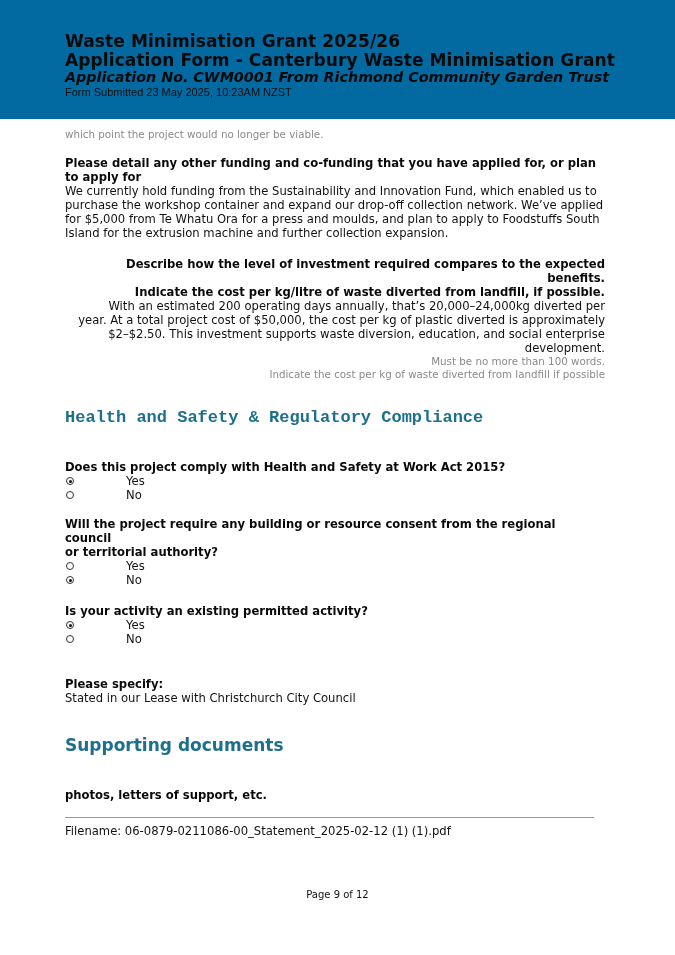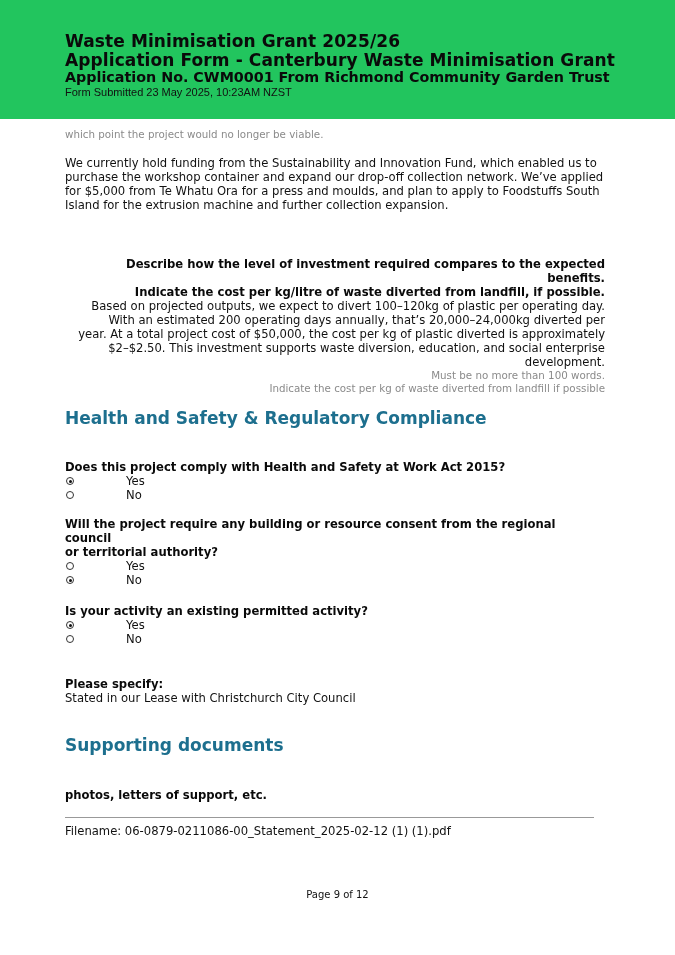--- a/index.html
+++ b/index.html
@@ -1,21 +1,21 @@
 <!DOCTYPE html>
 <html><head>
 <meta charset="utf-8">
 <style>
   html, body { margin: 0; padding: 0; background: #ffffff; }
   body { width: 675px; height: 955px; position: relative; overflow: hidden; font-family: "DejaVu Sans", sans-serif; color: #111; }
-  .header { position: absolute; left: 0; top: 0; width: 675px; height: 119px; background: #22c55e; }
+  .header { position: absolute; left: 0; top: 0; width: 675px; height: 119px; background: #0369a1; }
   .header .t1, .header .t2 { position: absolute; left: 65px; font-weight: bold; font-size: 17px; color: #0a0a0a; letter-spacing: 0.1px; }
   .header .t1 { top: 31px; }
   .header .t2 { top: 50px; }
-  .header .t3 { position: absolute; left: 65px; top: 69px; font-weight: bold; font-size: 14.3px; color: #0a0a0a; }
+  .header .t3 { position: absolute; left: 65px; top: 69px; font-weight: bold; font-size: 14.3px; color: #0a0a0a; font-style: italic; }
   .header .t4 { position: absolute; left: 65px; top: 86px; font-size: 11px; font-family: "Liberation Sans", sans-serif; color: #111; text-align: right; }
   .abs { position: absolute; left: 65px; width: 540px; }
   .muted { color: #8a8a8a; font-size: 10.3px; line-height: 13px; }
   .q { font-weight: bold; font-size: 11.6px; line-height: 14px; color: #0a0a0a; }
   .a { font-size: 11.6px; line-height: 14px; color: #111; }
   .h2 { font-weight: bold; font-size: 17px; color: #1d6f8e; }
   .radio { display: flex; align-items: center; height: 14px; font-size: 11.6px; gap: 45px; }
   .radio .dot { width: 8px; height: 8px; border: 1px solid #333; border-radius: 50%; margin-right: 7px; margin-left: 1px; box-sizing: border-box; position: relative; }
   .radio .dot.on::after { content: ""; position: absolute; left: 1.5px; top: 1.5px; width: 3px; height: 3px; border-radius: 50%; background: #111; }
   .rule { position: absolute; left: 65px; width: 529px; height: 1px; background: #999; }
@@ -27,45 +27,48 @@
 <div class="header">
   <div class="t1">Waste Minimisation Grant 2025/26</div>
   <div class="t2">Application Form - Canterbury Waste Minimisation Grant</div>
   <div class="t3">Application No. CWM0001 From Richmond Community Garden Trust</div>
   <div class="t4">Form Submitted 23 May 2025, 10:23AM NZST</div>
 </div>
 
 <div class="abs muted" style="top:128px;">which point the project would no longer be viable.</div>
 
 <div class="abs" style="top:156px;">
+  <div class="q">
+    <div>Please detail any other funding and co-funding that you have applied for, or plan</div>
+    <div>to apply for</div>
+  </div>
   <div class="a">
     <div>We currently hold funding from the Sustainability and Innovation Fund, which enabled us to</div>
     <div>purchase the workshop container and expand our drop-off collection network. We’ve applied</div>
     <div>for $5,000 from Te Whatu Ora for a press and moulds, and plan to apply to Foodstuffs South</div>
     <div>Island for the extrusion machine and further collection expansion.</div>
   </div>
 </div>
 
 <div class="abs" style="top:257px;text-align:right;">
   <div class="q">
     <div>Describe how the level of investment required compares to the expected benefits.</div>
     <div>Indicate the cost per kg/litre of waste diverted from landfill, if possible.</div>
   </div>
   <div class="a">
-    <div>Based on projected outputs, we expect to divert 100–120kg of plastic per operating day.</div>
     <div>With an estimated 200 operating days annually, that’s 20,000–24,000kg diverted per</div>
     <div>year. At a total project cost of $50,000, the cost per kg of plastic diverted is approximately</div>
     <div>$2–$2.50. This investment supports waste diversion, education, and social enterprise</div>
     <div>development.</div>
   </div>
   <div class="muted">Must be no more than 100 words.</div>
   <div class="muted">Indicate the cost per kg of waste diverted from landfill if possible</div>
 </div>
 
-<div class="abs h2" style="top:408px;">Health and Safety &amp; Regulatory Compliance</div>
+<div class="abs h2" style="top:408px;font-family:Liberation Mono, monospace;">Health and Safety &amp; Regulatory Compliance</div>
 
 <div class="abs" style="top:460px;">
   <div class="q">Does this project comply with Health and Safety at Work Act 2015?</div>
   <div class="radio">
       <span class="dot on"></span>
       <span>Yes</span>
     </div>
   <div class="radio">
       <span class="dot"></span>
       <span>No</span>

